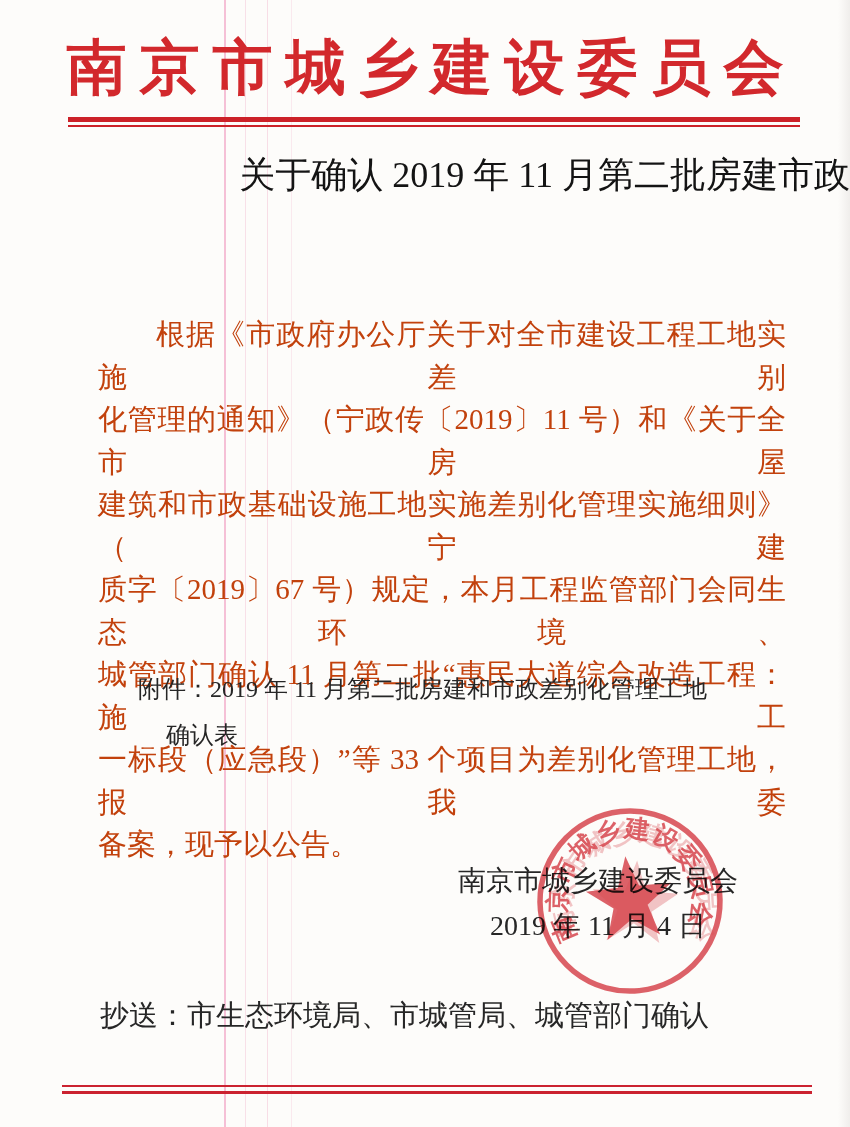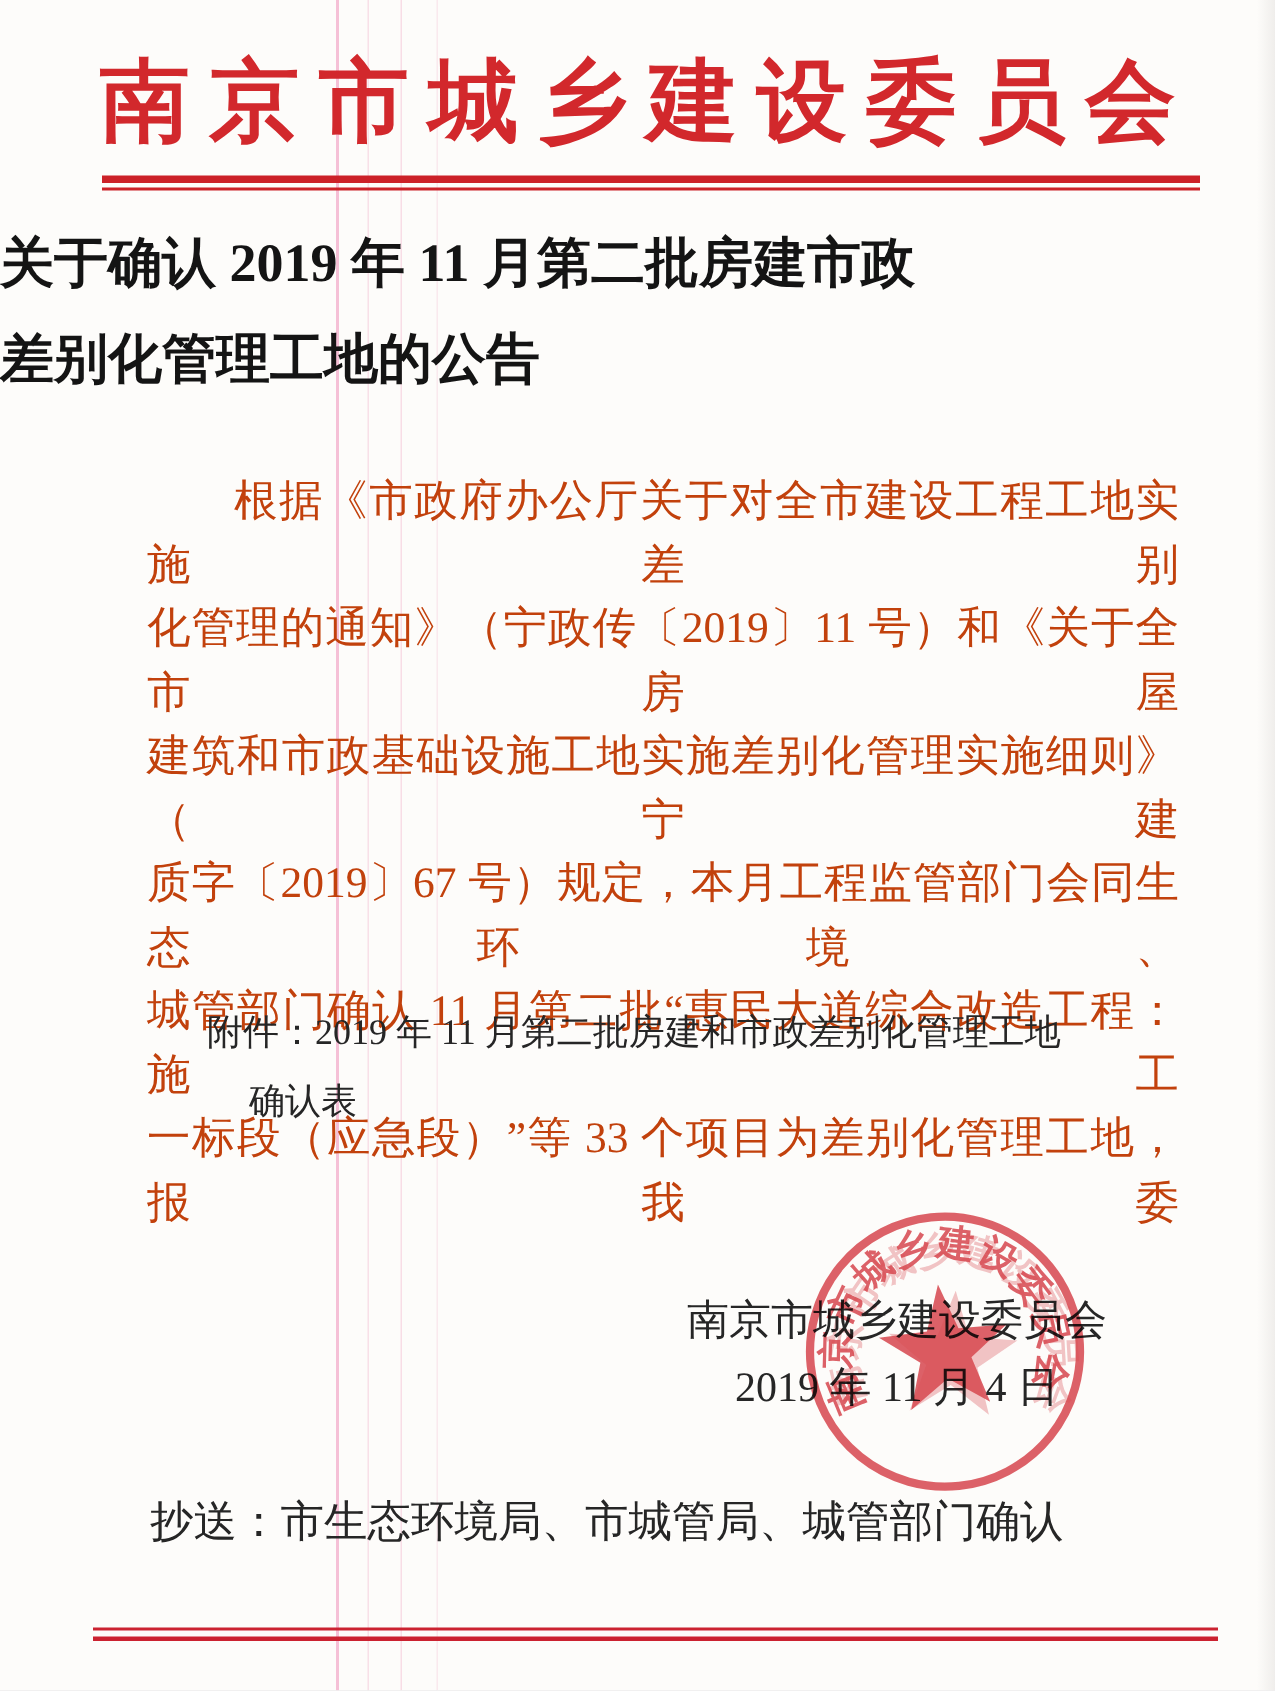--- a/index.html
+++ b/index.html
@@ -30,21 +30,21 @@
     color:#d2282c;
     white-space:nowrap;
   }
   .header-rule { position:absolute; left:68px; width:732px; top:117px; }
   .rule-thick { height:5px; background:#cc2128; }
   .rule-thin  { height:2px; background:#cc2128; margin-top:3px; }
 
   
   .doc-title {
     position:absolute; left:0; right:0; top:143px;
-    text-align:left; font-weight:bold; color:#141414;
+    text-align:right; font-weight:normal; color:#141414;
     font-size:36px; line-height:64px;
   }
   .doc-title span { display:block; }
 
   
   .body-text {
     position:absolute; left:98px; width:688px; top:313px;
     font-size:29px; line-height:42.5px; color:#c2410c;
   }
   .body-line { text-align:justify; text-align-last:justify; text-justify:inter-character; }
@@ -101,30 +101,30 @@
 
   <div class="org-title">南京市城乡建设委员会</div>
 
   <div class="header-rule">
     <div class="rule-thick"></div>
     <div class="rule-thin"></div>
   </div>
 
   <div class="doc-title">
     <span>关于确认 2019 年 11 月第二批房建市政</span>
-    <span>差别化管理工地的公告</span>
   </div>
 
   <div class="body-text">
     <div class="body-line first">根据《市政府办公厅关于对全市建设工程工地实施差别</div>
     <div class="body-line">化管理的通知》（宁政传〔2019〕11 号）和《关于全市房屋</div>
     <div class="body-line">建筑和市政基础设施工地实施差别化管理实施细则》（宁建</div>
     <div class="body-line">质字〔2019〕67 号）规定，本月工程监管部门会同生态环境、</div>
     <div class="body-line">城管部门确认 11 月第二批“惠民大道综合改造工程：施工</div>
     <div class="body-line">一标段（应急段）”等 33 个项目为差别化管理工地，报我委</div>
+    <div class="body-line last">备案，现予以公告。</div>
   </div>
 
   <div class="attachment">
     <div>
       <span>附件：</span><span>2019 年 11 月第二批房建和市政差别化管理工地</span>
     </div>
     <div class="att-line2">确认表</div>
   </div>
 
   <div class="signature">

